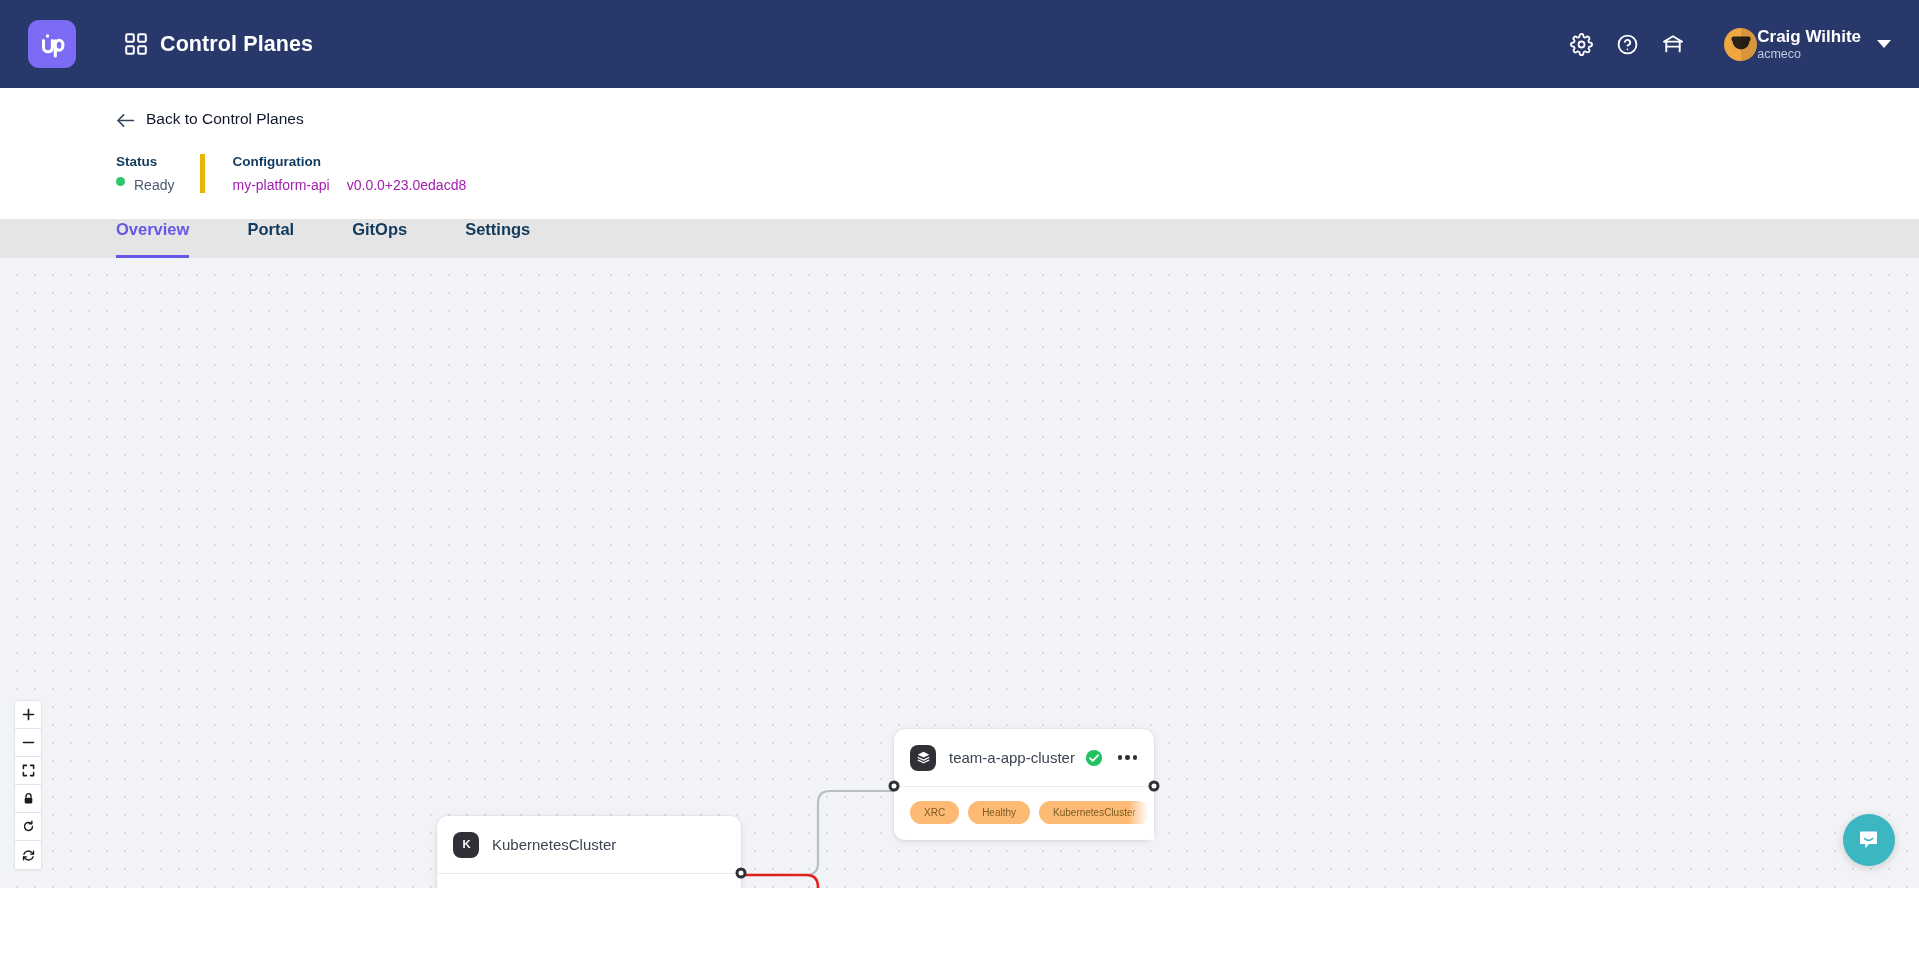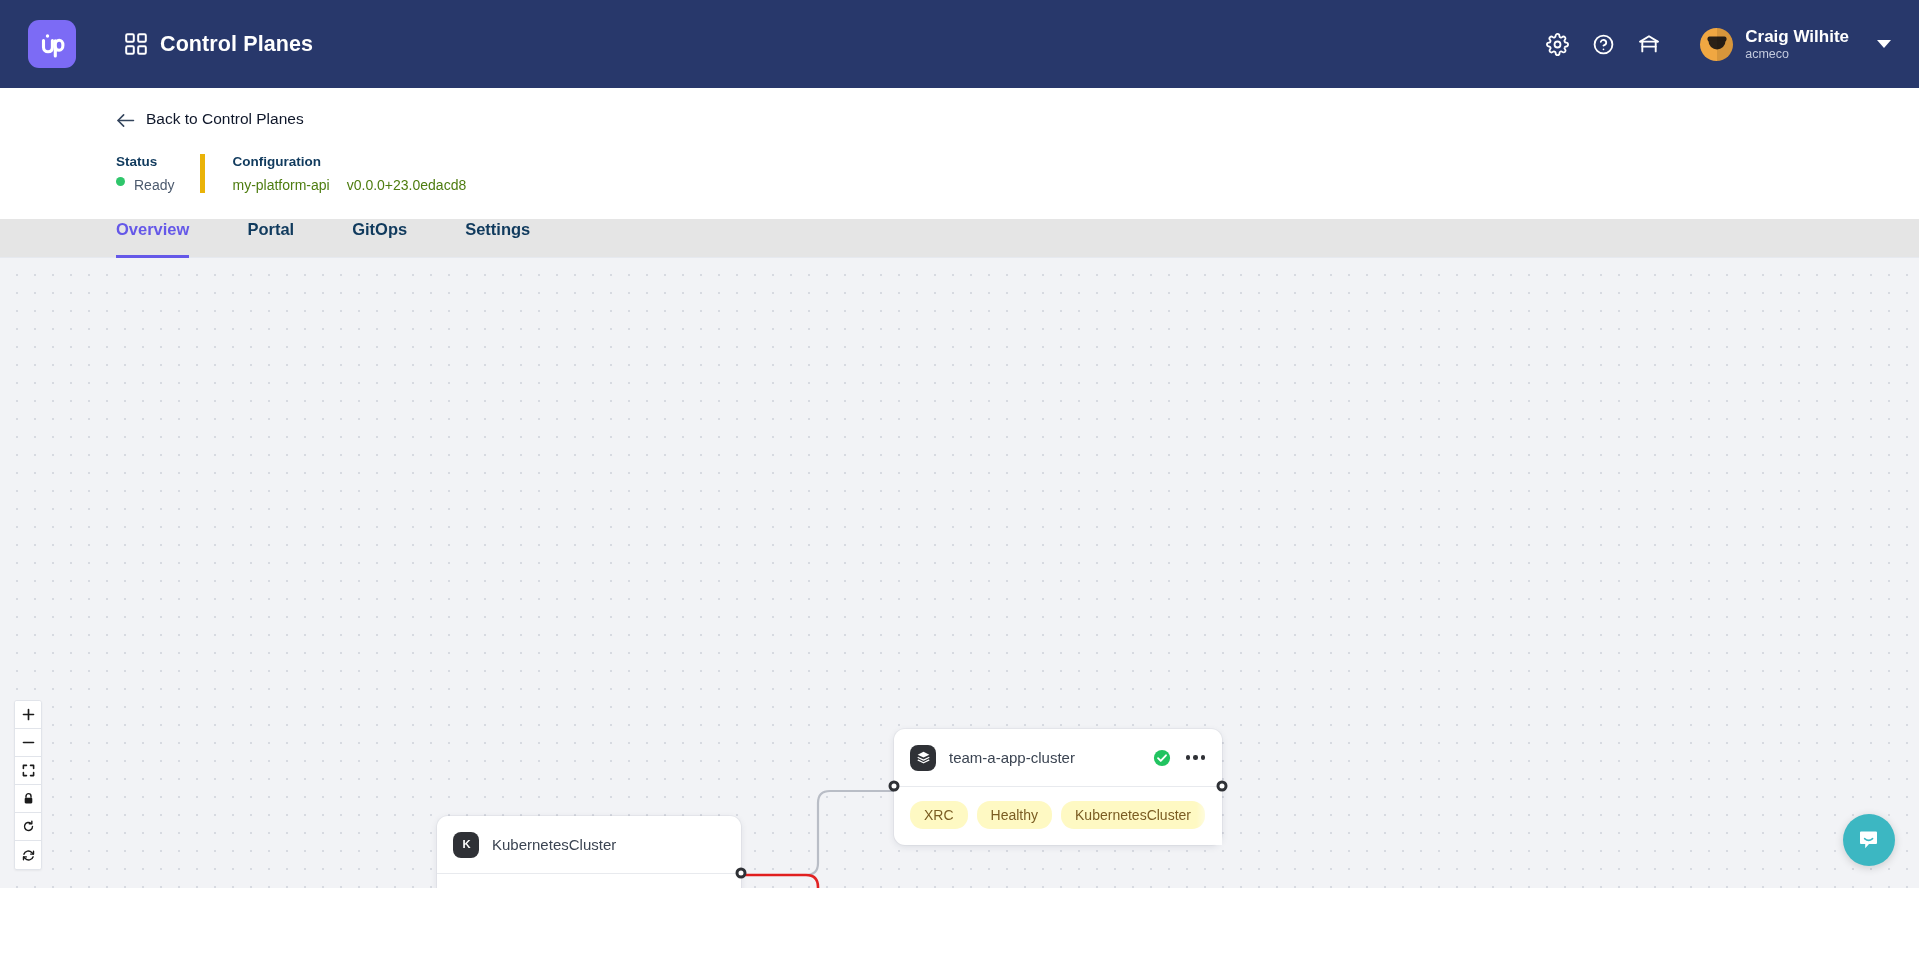--- a/index.html
+++ b/index.html
@@ -46,21 +46,20 @@
     display: flex; align-items: center;
     gap: 0px;
   }
   .nav-icon-btn {
     width: 46px; height: 46px;
     display: flex; align-items: center; justify-content: center;
     cursor: pointer;
   }
   .user-block {
     display: flex; align-items: center;
-    gap: 12px;
     margin-left: 28px;
     cursor: pointer;
   }
   .avatar {
     width: 33px; height: 33px;
     border-radius: 50%;
     background: #f0a742;
     position: relative;
     overflow: hidden;
     flex: none;
@@ -138,21 +137,21 @@
     margin-bottom: 8px;
   }
   .meta-value {
     display: flex; align-items: flex-start; gap: 9px;
     font-size: 14px; color: #4c5a6e;
   }
   .status-dot {
     width: 9px; height: 9px; border-radius: 50%;
     background: #2fc66b; flex:none;
   }
-  .cfg-row { display:flex; gap: 17px; font-size:14px; color:#4d7c0f; }
+  .cfg-row { display:flex; gap: 17px; font-size:14px; color:#a21caf; }
 
   
   .tabs {
     display: flex;
     gap: 0px;
     margin-top: 26px;
     padding-left: 116px;
     background: #e5e5e5;
     border-bottom: 1px solid #e6e9ef;
     position: relative;
@@ -226,23 +225,23 @@
     background:#2f3136; display:block;
   }
   .node-divider { height: 1px; background: #e8eaee; }
   .node-body {
     padding: 14px 16px 16px 16px;
     display: flex; gap: 9px;
     overflow: hidden;
     position: relative;
   }
   .badge {
-    background: #fef9c3;
+    background: #fdba74;
     color: #7a5c22;
-    font-size: 14px;
+    font-size: 10px;
     padding: 6px 14px;
     border-radius: 13px;
     white-space: nowrap;
     flex: none;
   }
   .body-fade {
     position:absolute; right:0; top:0; bottom:0; width: 26px;
     background: linear-gradient(to right, rgba(255,255,255,0), #ffffff 78%);
     pointer-events:none;
   }
@@ -438,21 +437,21 @@
       </div>
       <span class="node-name">KubernetesCluster</span>
     </div>
     <div class="node-divider"></div>
     <div class="node-body">
       
     </div>
     <div class="port right"></div>
   </div>
 
-  <div class="node" style="left:894px; top:471px; width:328px;">
+  <div class="node" style="left:894px; top:471px; width:260px;">
     <div class="node-head">
       <div class="node-icon">
         <svg width="15" height="15" viewBox="0 0 18 18" fill="none" stroke="#ffffff" stroke-width="1.5" stroke-linejoin="round" aria-hidden="true">
           <path d="M9 2.2 L16 5.6 L9 9 L2 5.6 Z" fill="#ffffff" stroke="none"></path>
           <path d="M2.6 9 L9 12.1 L15.4 9" stroke-linecap="round"></path>
           <path d="M2.6 12.2 L9 15.3 L15.4 12.2" stroke-linecap="round"></path>
         </svg>
       </div>
       <span class="node-name">team-a-app-cluster</span>
       <div class="node-head-right">

